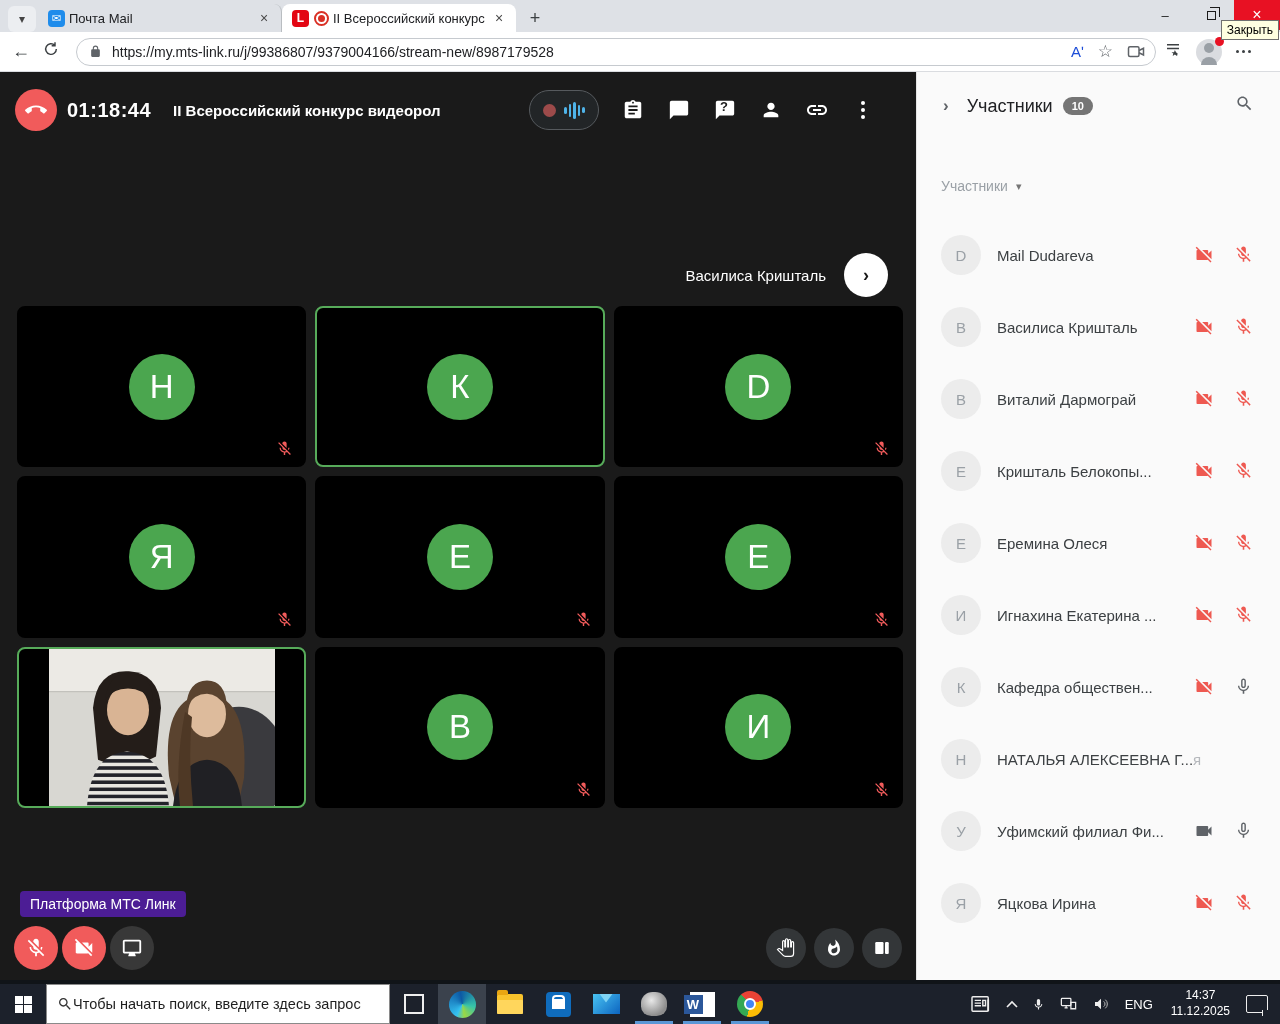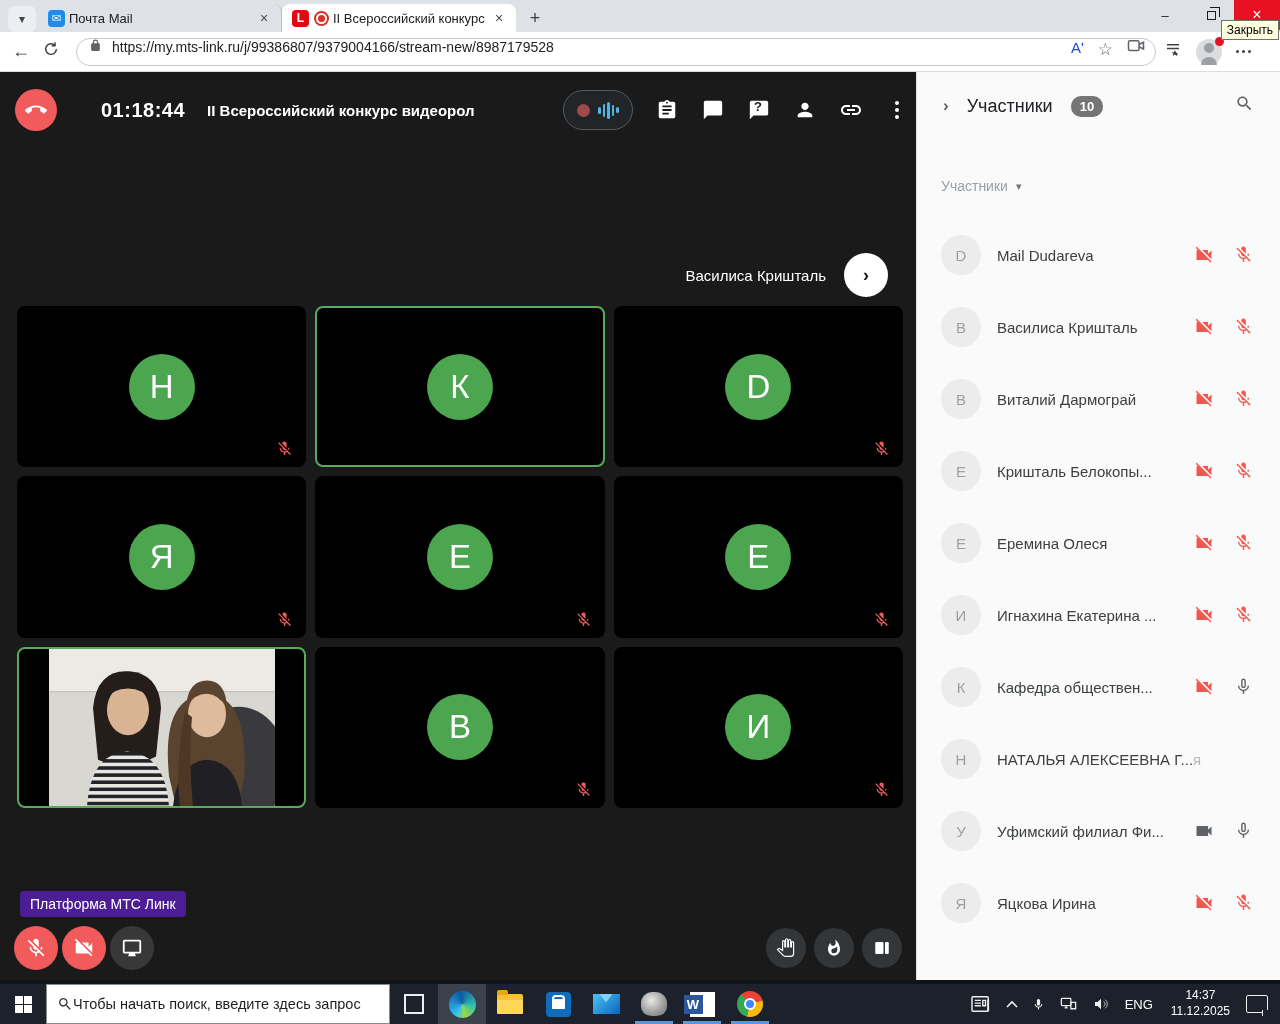--- a/index.html
+++ b/index.html
@@ -23,40 +23,40 @@
   .win-controls { position:absolute; right:0; top:0; height:30px; display:flex; }
   .win-btn { width:46px; height:30px; display:flex; align-items:center; justify-content:center; color:#1b1b1b; font-size:13px; }
   .win-btn.close { background:#e81123; color:#fff; font-size:16px; }
   .restore-glyph { width:9px; height:9px; border:1px solid #1b1b1b; position:relative; }
   .restore-glyph::before { content:""; position:absolute; left:2px; bottom:2px; width:9px; height:9px; border:1px solid #1b1b1b; border-bottom:none; border-left:none; }
   .tooltip { position:absolute; top:20px; right:1px; background:#ffffe1; border:1px solid #707070; font-size:12px; color:#000; padding:2px 5px; z-index:50; }
 
   
   .navbar { position:absolute; top:32px; left:0; width:1280px; height:40px; background:#fff; border-bottom:1px solid #dadce0; display:flex; align-items:center; }
   .nav-icon { color:#3c4043; font-size:18px; width:30px; text-align:center; }
-  .url-pill { height:28px; flex:0 0 1080px; margin-left:10px; border:1px solid #c6cacf; border-radius:15px; display:flex; align-items:flex-start; padding:0 10px 0 12px; }
+  .url-pill { height:28px; flex:0 0 1080px; margin-left:10px; border:1px solid #c6cacf; border-radius:15px; display:flex; align-items:center; padding:0 10px 0 12px; }
   .url-text { flex:1; font-size:14px; color:#202124; white-space:nowrap; overflow:hidden; }
   .pill-ic { margin-left:14px; color:#5f6368; display:flex; align-items:center; }
   .nav-right { display:flex; align-items:center; margin-left:8px; gap:14px; }
   .avatar-btn { width:26px; height:26px; border-radius:50%; background:#dadce0; position:relative; display:flex; align-items:flex-end; justify-content:center; overflow:visible; }
   .avatar-btn .head { width:10px; height:10px; border-radius:50%; background:#9aa0a6; position:absolute; top:4px; }
   .avatar-btn .bodyy { width:16px; height:8px; border-radius:8px 8px 0 0; background:#9aa0a6; }
   .avatar-btn .dot { position:absolute; top:-2px; right:-2px; width:9px; height:9px; border-radius:50%; background:#e81123; }
   .dots3 { display:flex; gap:3px; }
   .dots3 i { width:3px; height:3px; border-radius:50%; background:#3c4043; }
 
   
   .content { position:absolute; top:72px; left:0; width:1280px; height:910px; display:flex; }
   .meeting { position:relative; width:916px; height:910px; background:#1a1a1a; overflow:hidden; }
   .sidebar { position:relative; width:364px; height:910px; background:#fafafa; border-left:1px solid #e4e4e4; }
 
   
   .m-header { position:absolute; top:12px; left:0; width:100%; height:52px; display:flex; align-items:center; }
   .hangup { width:42px; height:42px; border-radius:50%; background:#f15b5b; margin-left:15px; display:flex; align-items:center; justify-content:center; }
-  .m-timer { color:#fff; font-size:20px; font-weight:bold; margin-left:44px; letter-spacing:.5px; }
+  .m-timer { color:#fff; font-size:20px; font-weight:bold; margin-left:10px; letter-spacing:.5px; }
   .m-title { color:#fff; font-size:15px; font-weight:bold; margin-left:22px; width:352px; overflow:hidden; white-space:nowrap; }
   .rec-pill { height:40px; width:70px; border:1px solid #565a5e; border-radius:20px; background:#222527; margin-left:4px; display:flex; align-items:center; justify-content:center; gap:8px; }
   .rec-dot { width:13px; height:13px; border-radius:50%; background:#9c4a4a; }
   .wave { display:flex; align-items:center; gap:2px; }
   .wave i { width:2.5px; background:#4fb3e8; border-radius:2px; }
   .m-icons { display:flex; align-items:center; gap:22px; margin-left:22px; color:#fff; }
   .m-ic { width:24px; height:24px; display:flex; align-items:center; justify-content:center; }
   .kebab { display:flex; flex-direction:column; gap:3px; }
   .kebab i { width:4px; height:4px; border-radius:50%; background:#fff; }
 
@@ -82,21 +82,21 @@
   .ctl-right { position:absolute; right:14px; top:856px; display:flex; gap:8px; }
   .ctl-btn { width:44px; height:44px; border-radius:50%; display:flex; align-items:center; justify-content:center; color:#fff; }
   .ctl-btn.red { background:#f15b5b; }
   .ctl-btn.dark { background:#383838; }
   .ctl-btn.dim { background:#333638; width:40px; height:40px; }
 
   
   .sb-header { position:absolute; top:12px; left:0; width:100%; height:44px; display:flex; align-items:center; }
   .sb-collapse { color:#5f6368; font-size:17px; margin-left:26px; font-weight:bold; }
   .sb-title { font-size:18px; color:#202124; font-weight:500; margin-left:18px; }
-  .sb-badge { background:#757575; color:#fff; font-size:13px; font-weight:bold; border-radius:10px; padding:3px 9px; margin-left:18px; }
+  .sb-badge { background:#757575; color:#fff; font-size:11px; font-weight:bold; border-radius:10px; padding:3px 9px; margin-left:10px; }
   .sb-search { position:absolute; right:26px; top:22px; color:#5f6368; }
   .sb-filter { position:absolute; top:106px; left:24px; color:#9aa0a6; font-size:14px; display:flex; align-items:center; gap:8px; }
   .sb-caret { font-size:11px; color:#757575; }
   .plist { position:absolute; top:147px; left:0; width:100%; }
   .p-row { height:72px; display:flex; align-items:center; padding:0 26px 0 24px; }
   .p-avatar { width:40px; height:40px; border-radius:50%; background:#ececec; color:#9aa0a6; font-size:15px; display:flex; align-items:center; justify-content:center; flex:0 0 40px; }
   .p-name { flex:1; margin-left:16px; font-size:15px; color:#3c4043; white-space:nowrap; overflow:hidden; }
   .p-name .sfx { color:#b5b8bc; }
   .p-ico { width:20px; height:20px; margin-left:20px; flex:0 0 20px; }
   .ic-red { color:#ee5951; }

